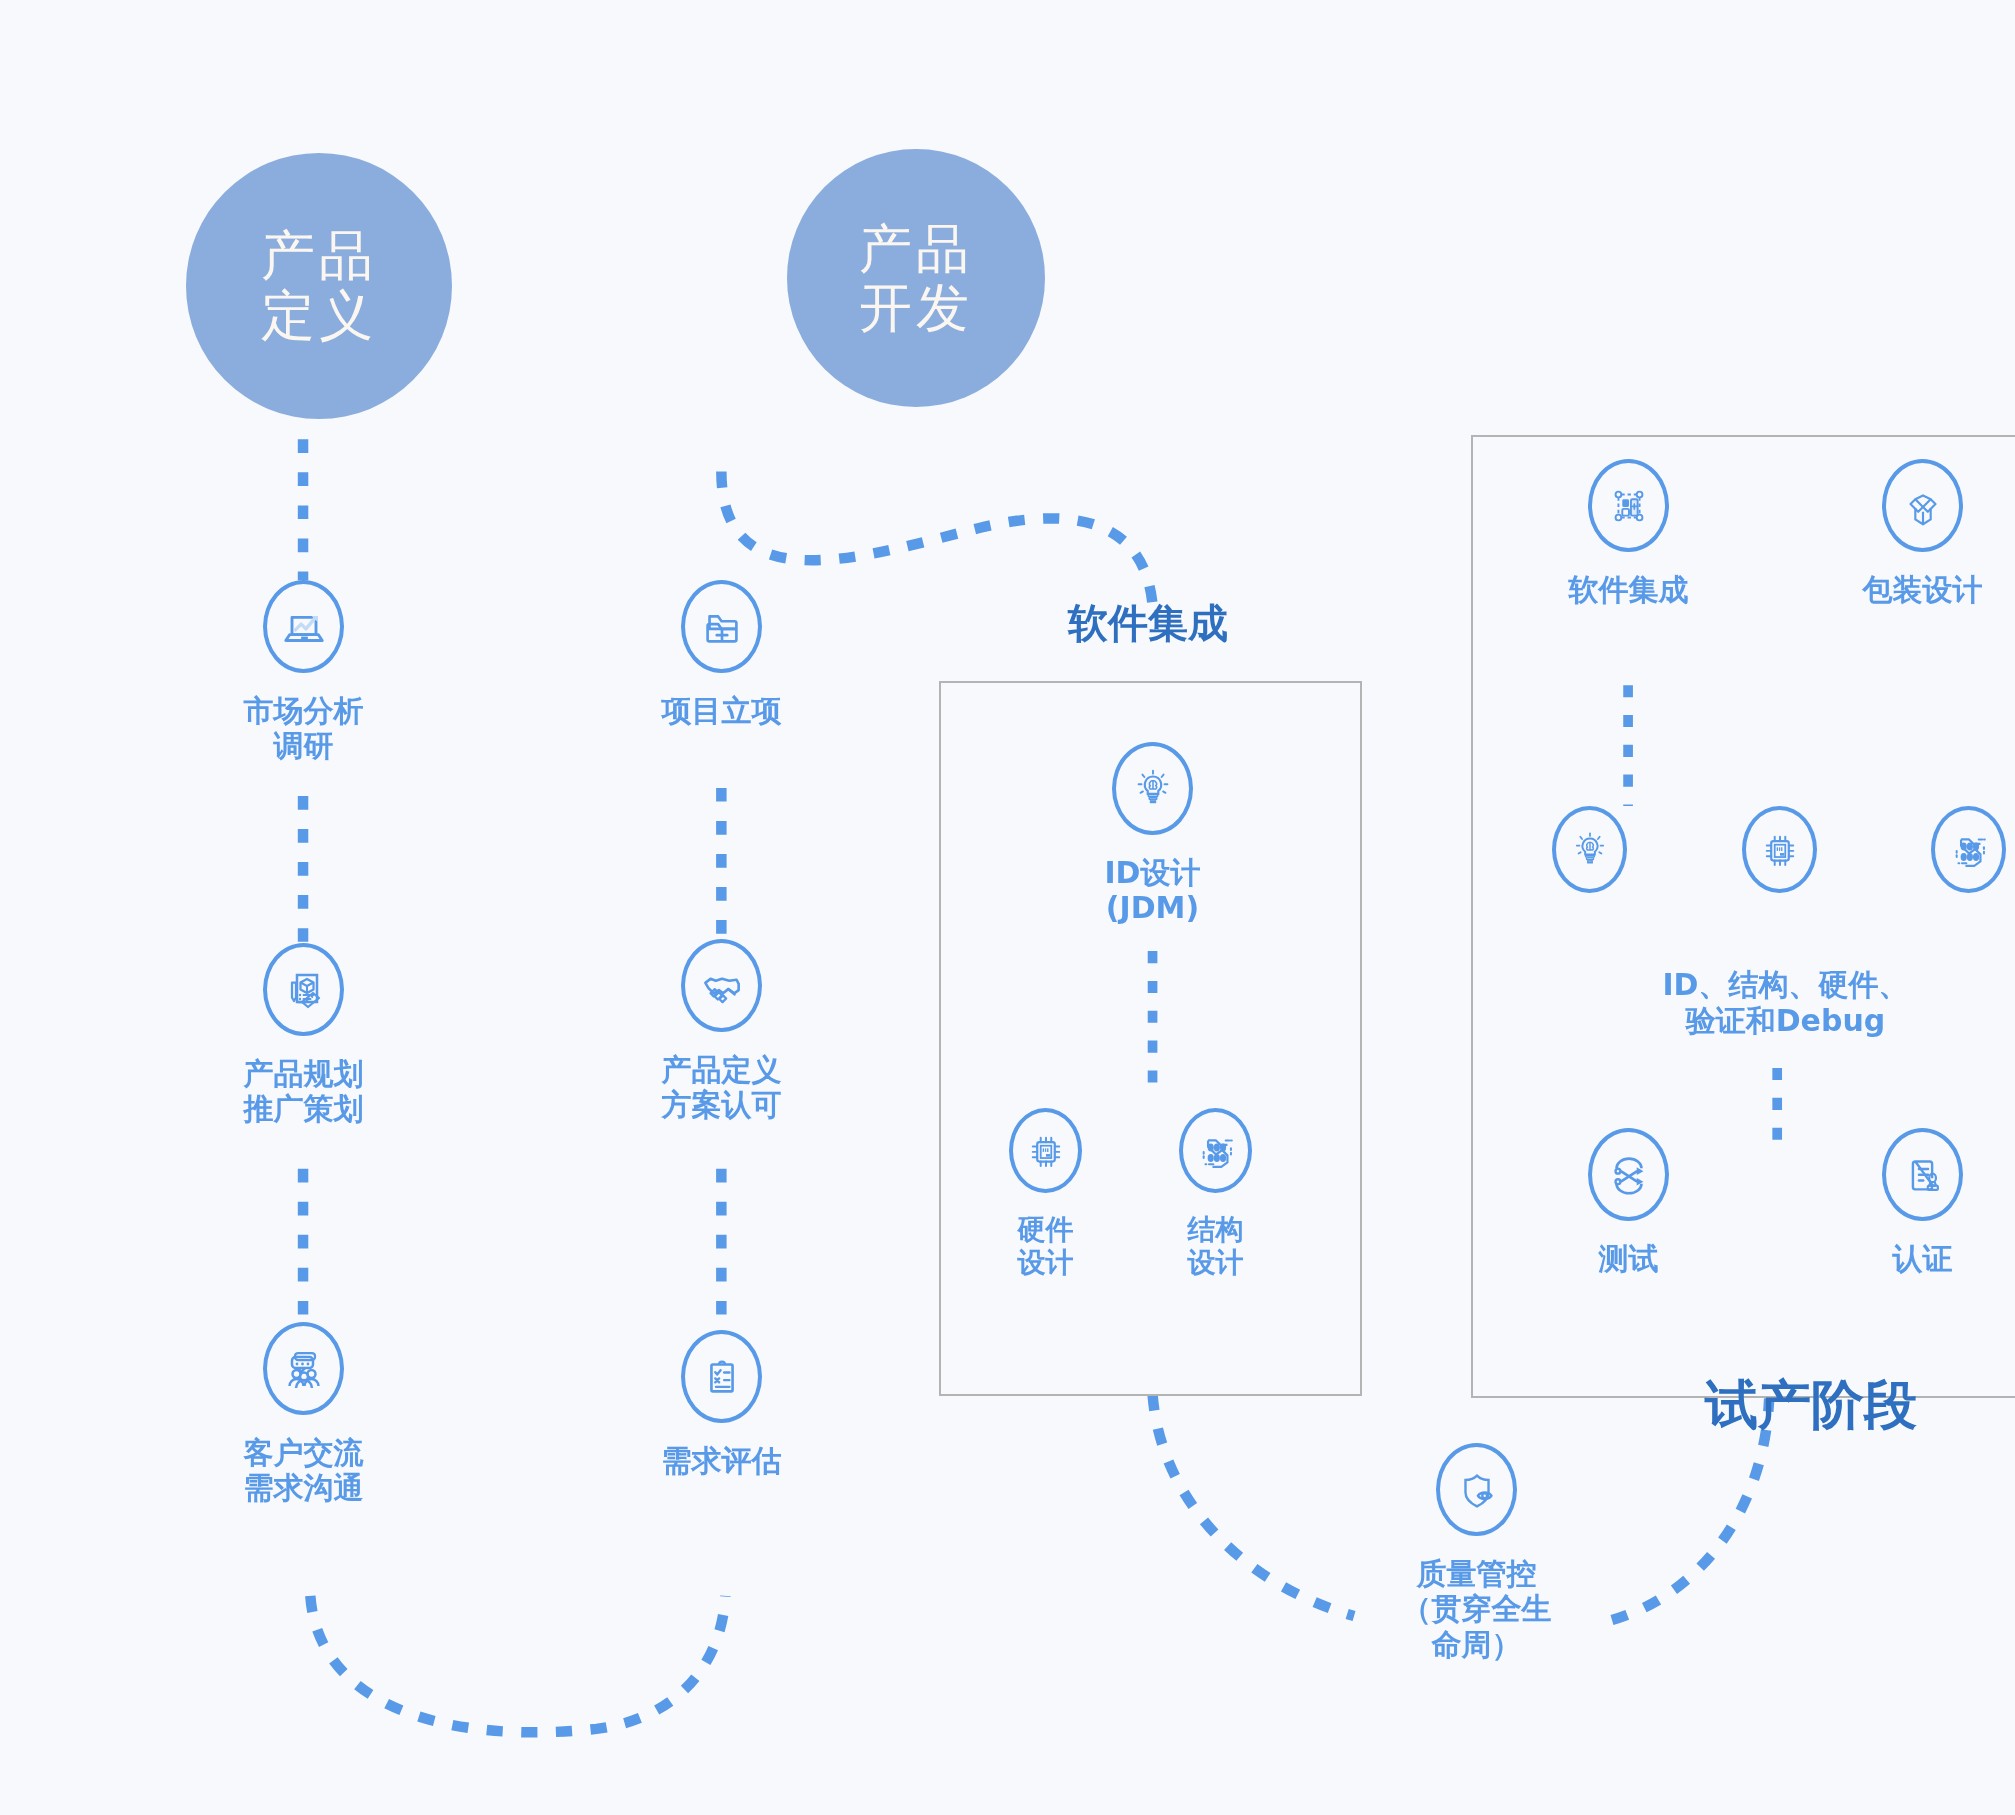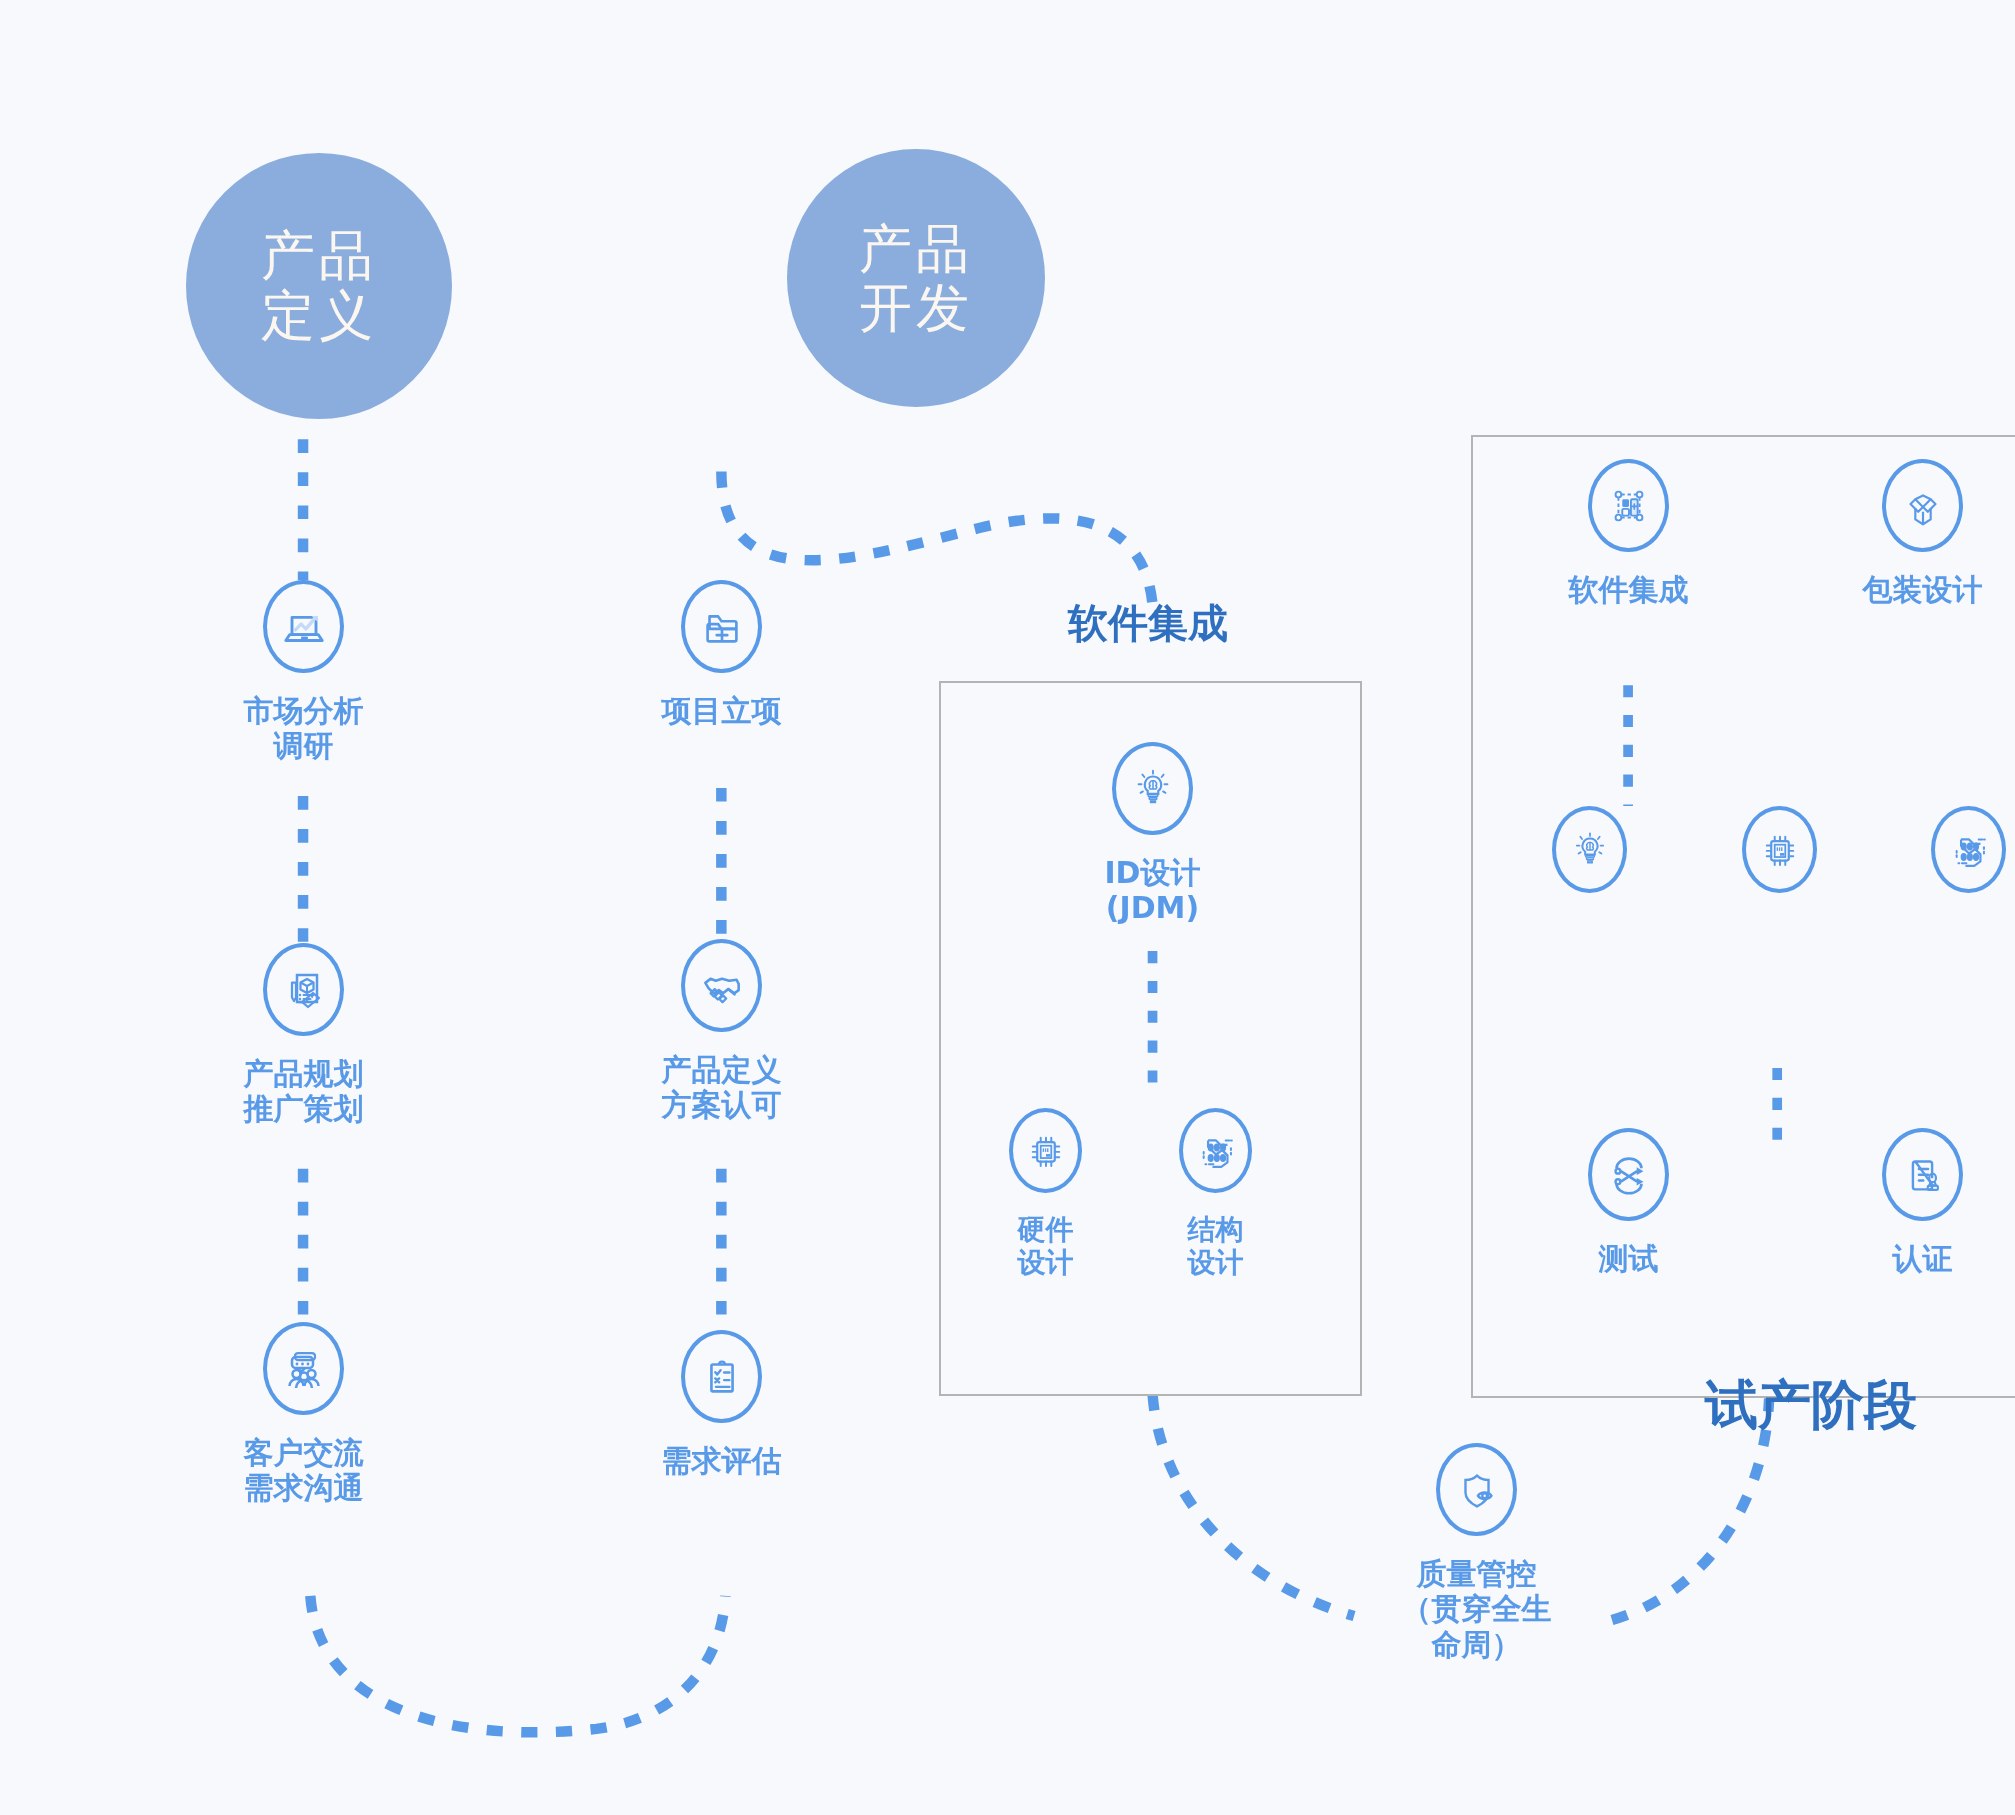--- a/index.html
+++ b/index.html
@@ -379,20 +379,22 @@
             <path d="M84 54 v4"></path>
           <path d="M22 52 v4"></path>
             <path d="M22 62 v4"></path>
           <path d="M26 80 h2"></path>
             <path d="M34 80 h10"></path>
         </g>
       </svg>
     </div>
   </div>
 
+  <div class="gtitle" style="left:1596px;top:967px;font-size:30px;color:#5899e8;text-align:center;white-space:pre-line;line-height:1.2;width:379px;">ID、结构、硬件、
+验证和Debug</div>
 
   <div class="node" style="left:1564px;top:1128px;width:129px;">
     <div class="ring" style="width:81px;height:93px;">
       <svg width="48" height="48" viewBox="0 0 100 100">
         <path d="M24 36 a26 20 0 0 1 52 0" fill="none" stroke="#5899e8" stroke-width="5.5"></path>
         <path d="M24 68 a26 20 0 0 0 52 0" fill="none" stroke="#5899e8" stroke-width="5.5"></path>
         <circle cx="27" cy="42" r="5" fill="none" stroke="#5899e8" stroke-width="5"></circle>
         <circle cx="27" cy="64" r="5" fill="none" stroke="#5899e8" stroke-width="5"></circle>
         <path d="M33 42 l34 22 M33 64 l34 -22" stroke="#5899e8" stroke-width="5.5"></path>
         <polygon points="66,34 80,42 66,50" fill="#5899e8"></polygon>

